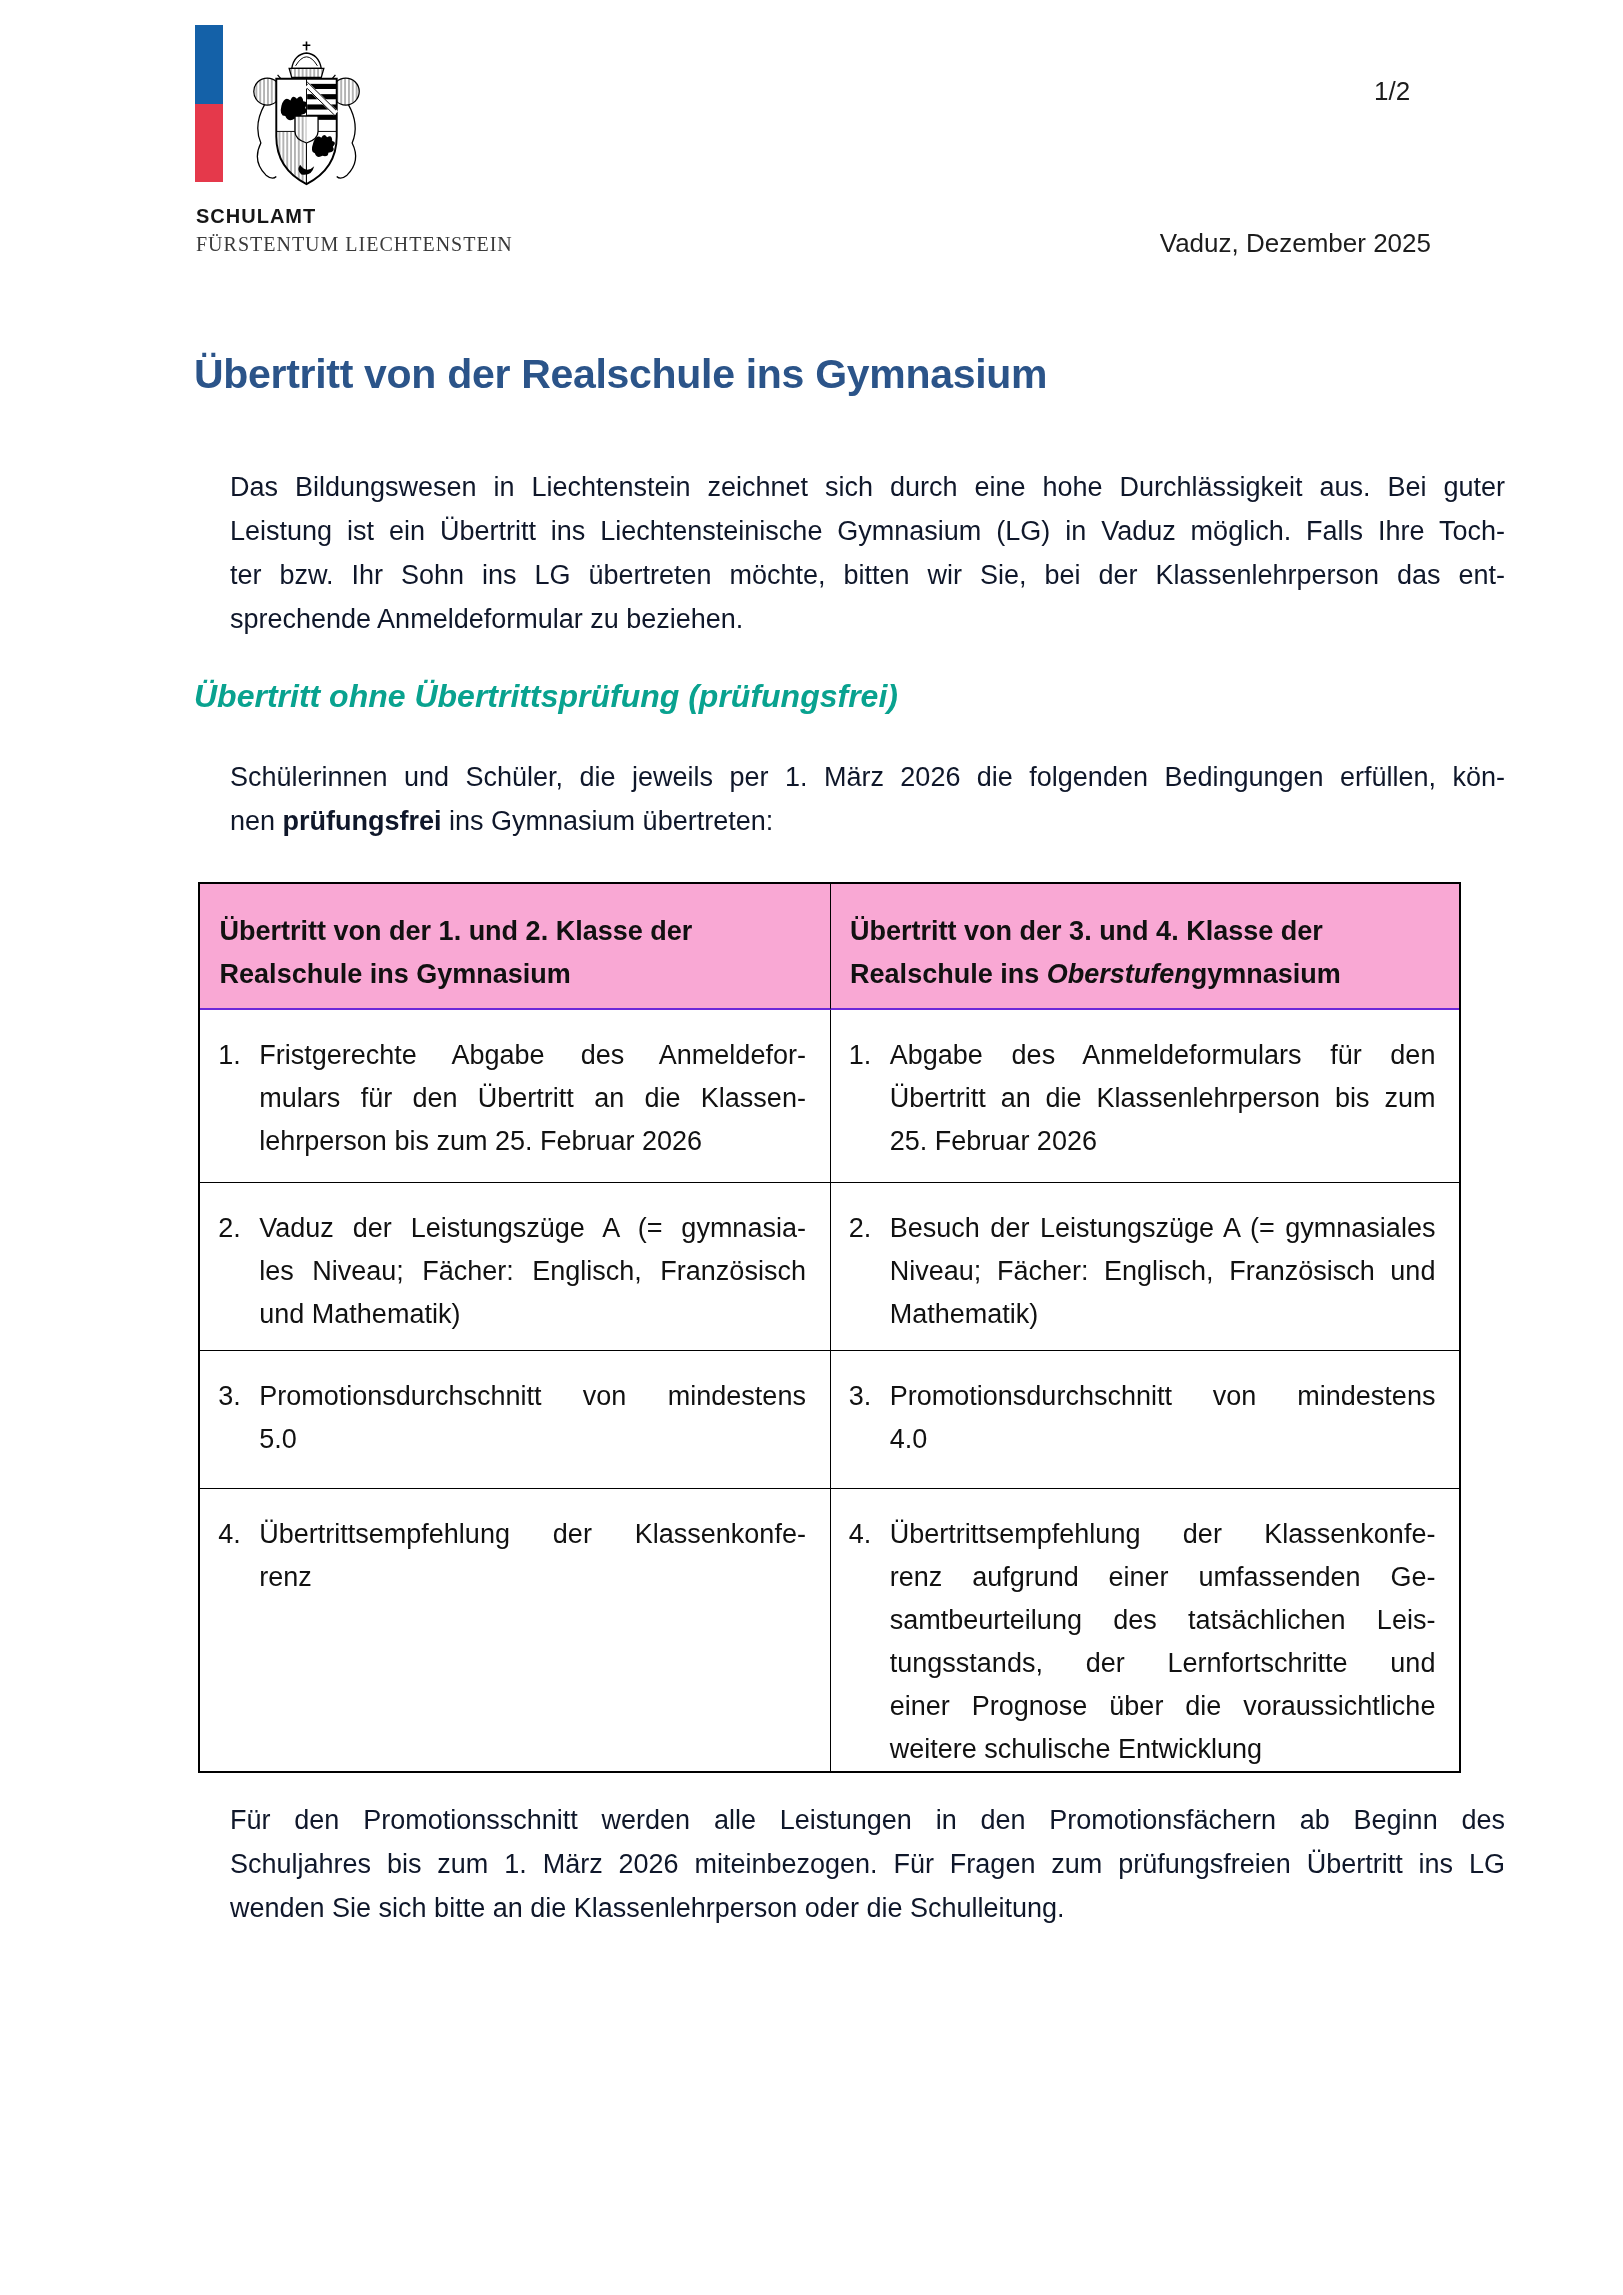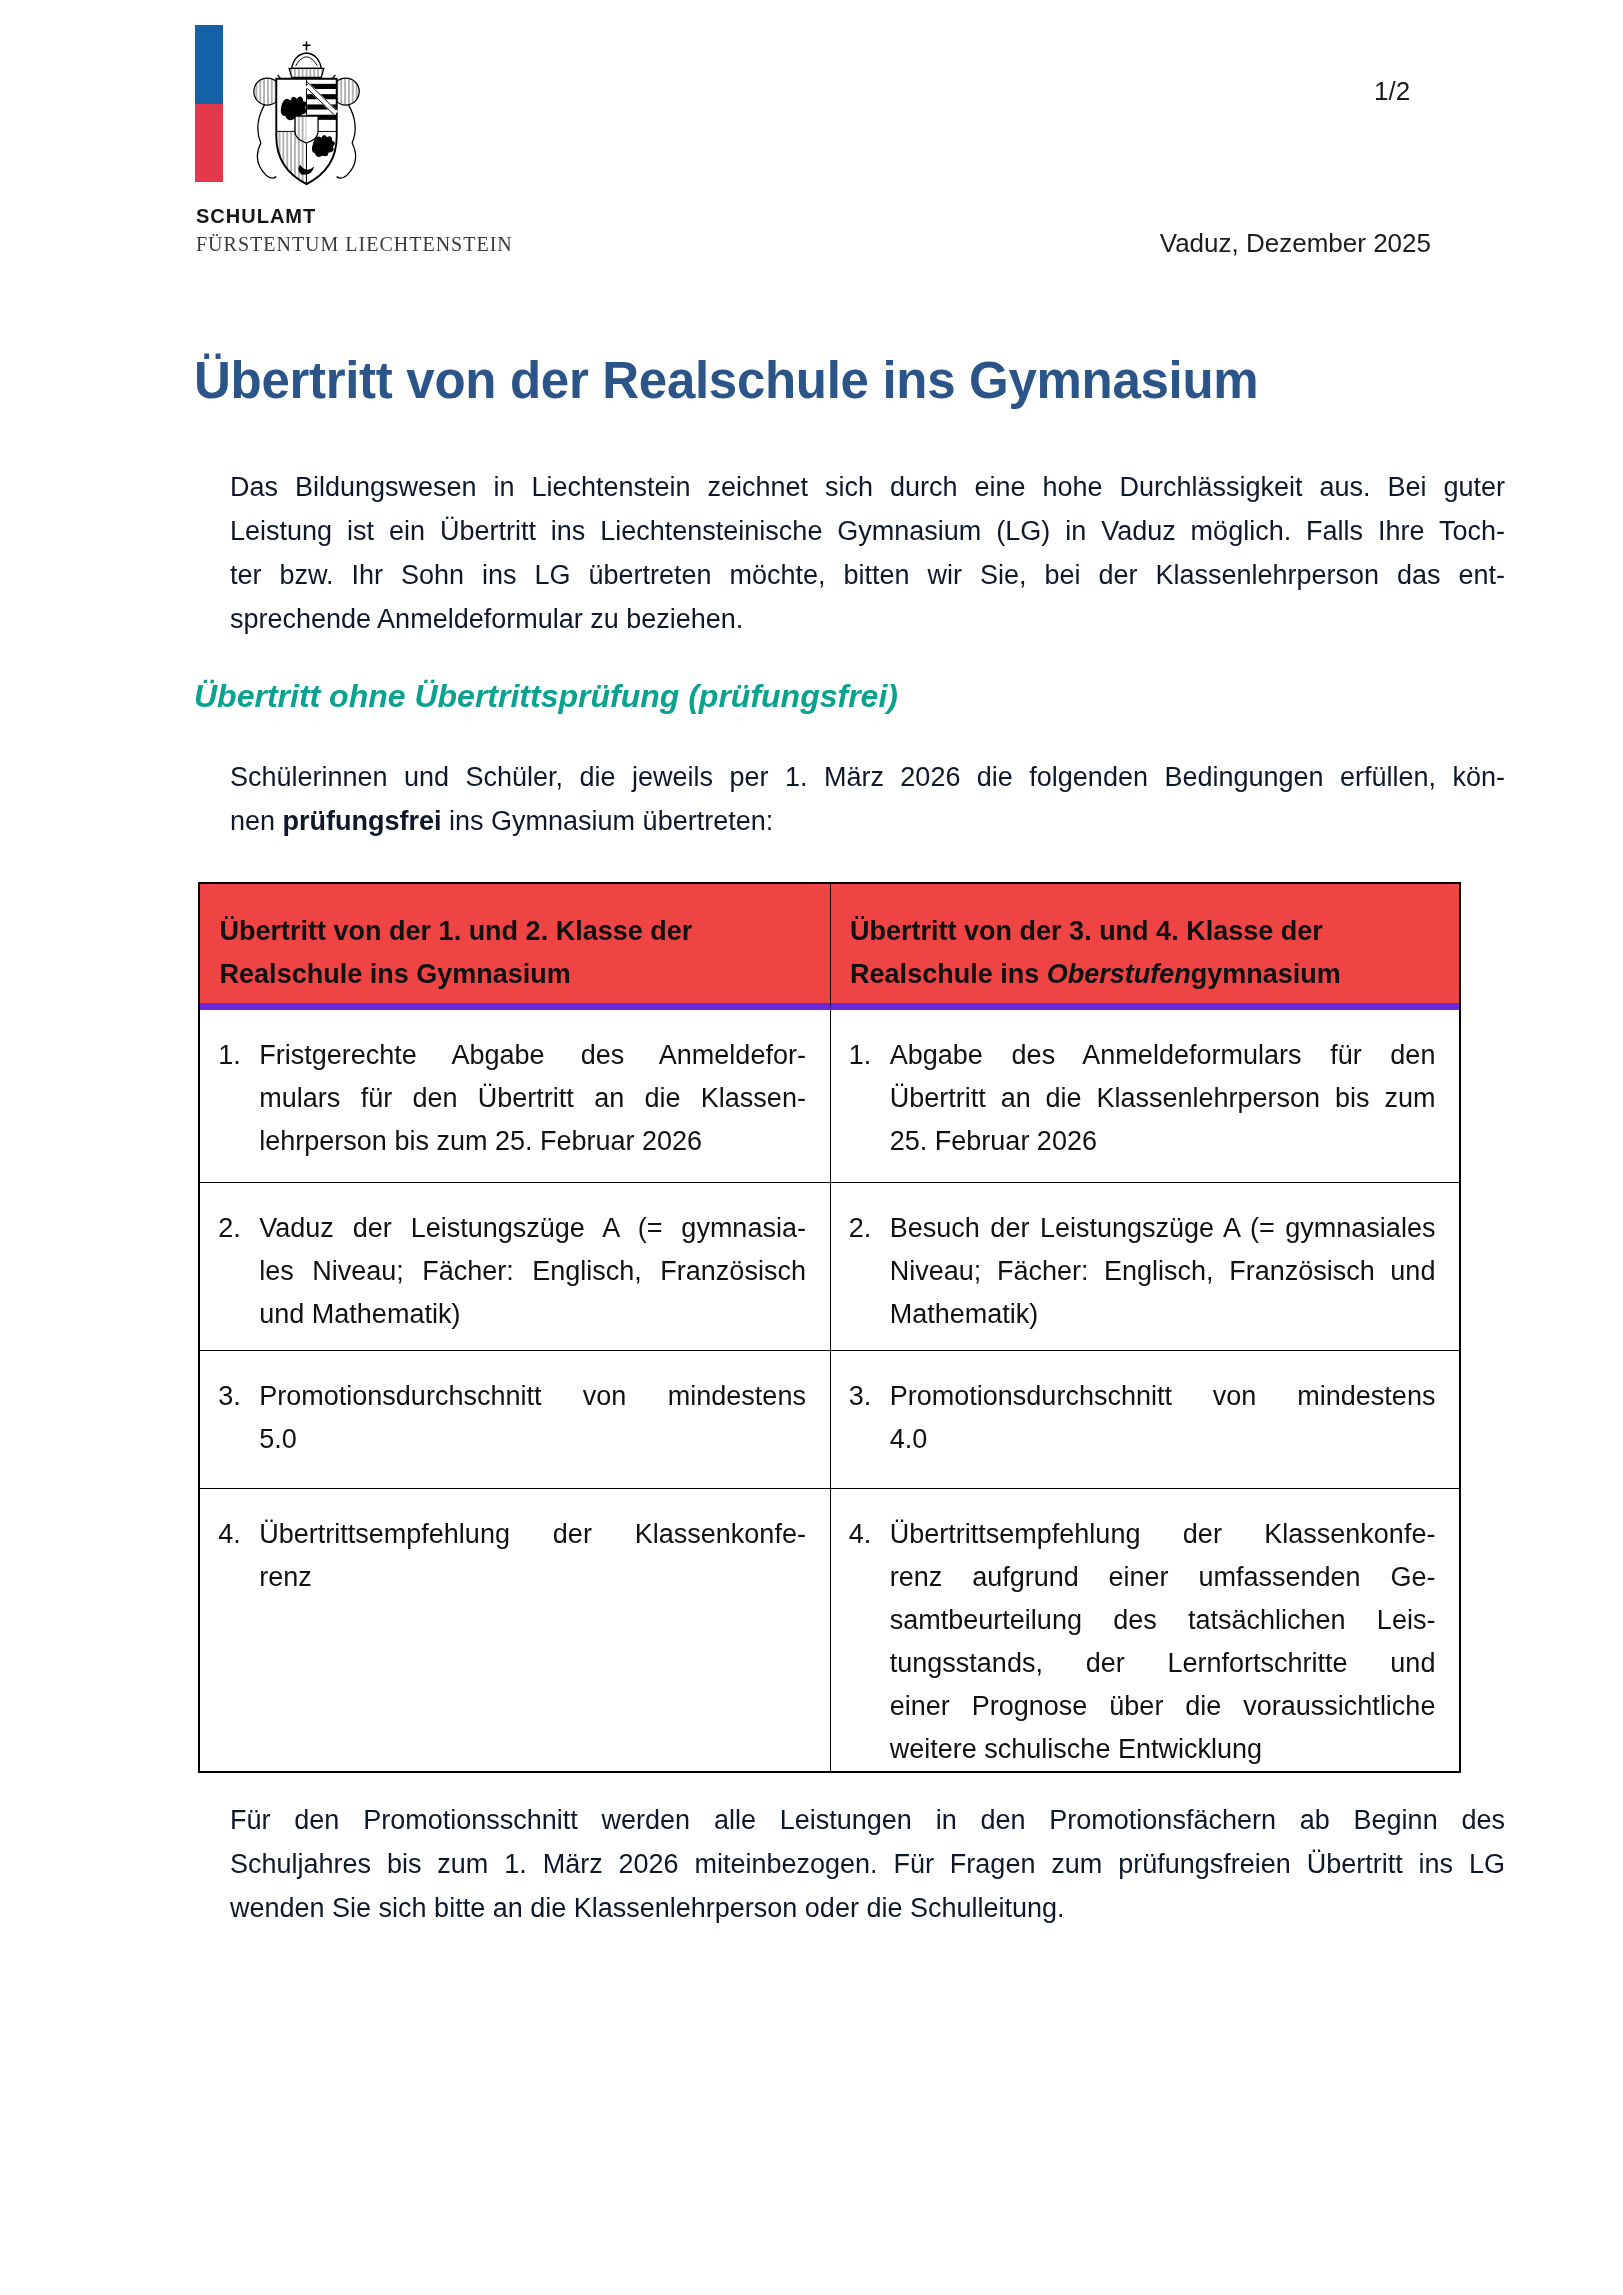--- a/index.html
+++ b/index.html
@@ -25,21 +25,21 @@
   .org-subtitle {
     position: absolute; left: 196px; top: 233px;
     font-size: 20px; font-weight: normal; letter-spacing: 1px; color: #3a3a3a; font-family: Liberation Serif, serif;
   }
   .page-number { position: absolute; left: 1374px; top: 76px; font-size: 26px; color: #1c1c1c; }
   .date-line { position: absolute; right: 192px; top: 228px; font-size: 26px; color: #1c1c1c; text-align: right; }
 
   
   .doc-title {
     position: absolute; left: 194px; top: 351px;
-    font-size: 51px; font-weight: bold; letter-spacing: -0.3px;
+    font-size: 41px; font-weight: bold; letter-spacing: -0.3px;
   }
   .section-heading {
     position: absolute; left: 194px; top: 678px;
     font-size: 32px; font-weight: bold; font-style: italic;
   }
 
   
   .para { position: absolute; left: 194px; width: 1275px; font-size: 27px; line-height: 44px; color: #0f172a; margin-left: 36px; }
   .intro   { top: 465px; }
   .lead    { top: 755px; }
@@ -53,22 +53,22 @@
   .it { font-style: italic; }
 
   
   .ptable {
     position: absolute; left: 198px; top: 882px; width: 1263px;
     border: 2.6px solid #000; box-sizing: border-box;
     display: grid; grid-template-columns: 1fr 1fr;
     font-size: 27px; line-height: 43px;
   }
   .hcell {
-    background: #ef4444;
-    border-bottom: 7px solid #6d28d9;
+    background: #f9a8d4;
+    border-bottom: 2px solid #6d28d9;
     min-height: 126px; box-sizing: border-box;
     padding: 26px 19.6px 0 19.6px;
     font-weight: bold;
   }
   .cell {
     box-sizing: border-box;
     padding: 23.6px 23.6px 0 18.3px;
     display: flex; align-items: flex-start;
   }
   .col-r { border-left: 1.3px solid #000; }

